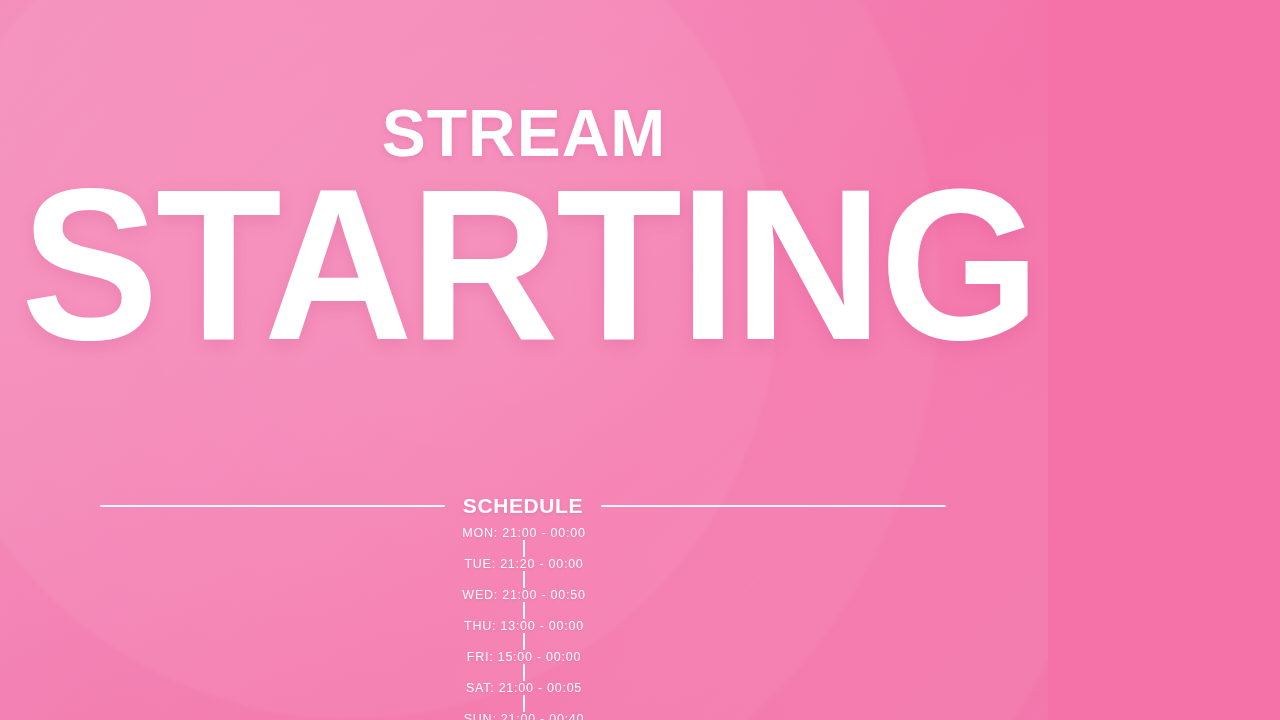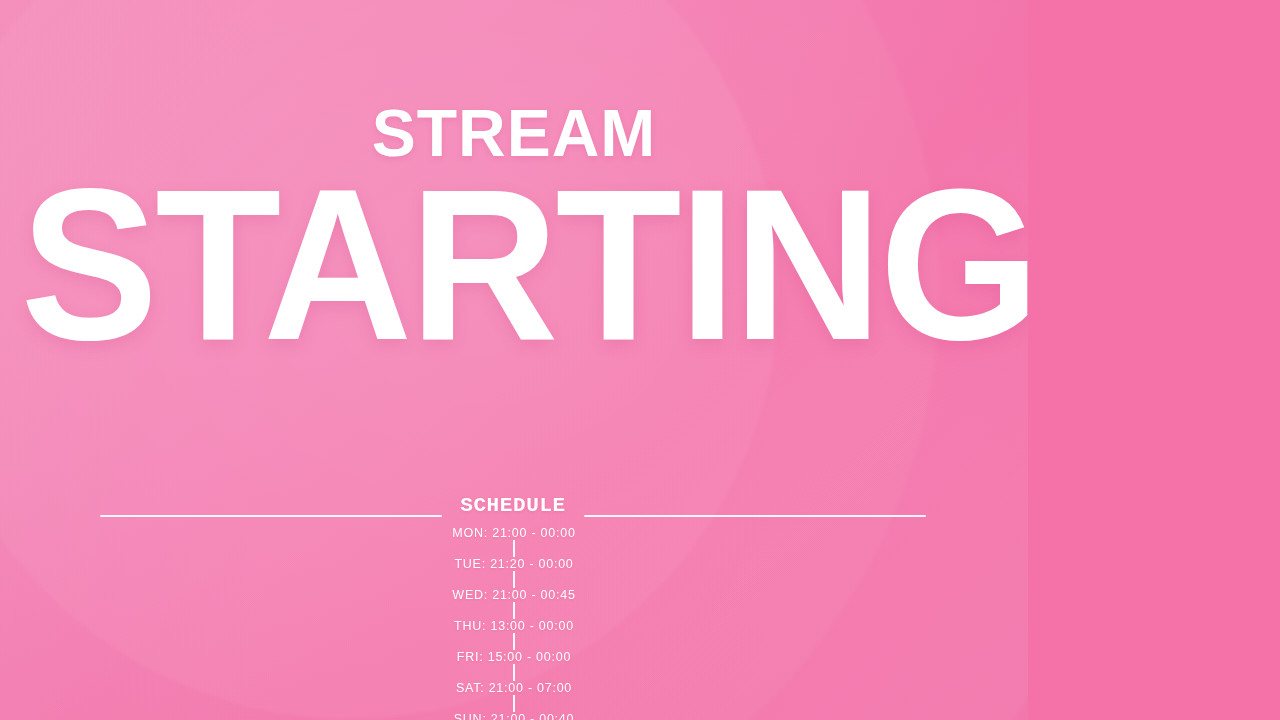--- a/index.html
+++ b/index.html
@@ -11,20 +11,21 @@
     background: #f472a8;
   }
 
   #stage {
     position: relative;
     width: 1028px;
     height: 720px;
     overflow: hidden;
     font-family: "Liberation Sans", sans-serif;
     background: linear-gradient(135deg, #f685b6 0%, #f47ab0 38%, #f470a8 62%, #f57fb2 100%);
+    padding-left: 20px;
   }
 
   
   .ring {
     position: absolute;
     border-radius: 50%;
     pointer-events: none;
   }
   .ring-a {
     width: 1500px; height: 1500px;
@@ -96,23 +97,22 @@
     transform: scaleX(0.96);
   }
 
   
   .schedule-head {
     position: absolute;
     left: 100px;
     right: 102px;
     top: 494px;
     display: flex;
-    align-items: flex-end;
+    align-items: center;
     gap: 18px;
-    font-family: Liberation Mono, monospace;
   }
   .rule {
     flex: 1 1 auto;
     height: 2px;
     background: rgba(255,255,255,0.92);
     border-radius: 1px;
   }
   .schedule-label {
     flex: 0 0 auto;
     color: #ffffff;
@@ -170,24 +170,24 @@
     <div class="rule"></div>
     <div class="schedule-label">SCHEDULE</div>
     <div class="rule"></div>
   </div>
 
   <div class="schedule-row" id="schedule-row">
       <div class="sched-item">MON: 21:00 - 00:00</div>
       <div class="sched-sep"></div>
       <div class="sched-item">TUE: 21:20 - 00:00</div>
       <div class="sched-sep"></div>
-      <div class="sched-item">WED: 21:00 - 00:45</div>
+      <div class="sched-item">WED: 21:00 - 00:50</div>
       <div class="sched-sep"></div>
       <div class="sched-item">THU: 13:00 - 00:00</div>
       <div class="sched-sep"></div>
       <div class="sched-item">FRI: 15:00 - 00:00</div>
       <div class="sched-sep"></div>
-      <div class="sched-item">SAT: 21:00 - 07:00</div>
+      <div class="sched-item">SAT: 21:00 - 00:05</div>
       <div class="sched-sep"></div>
       <div class="sched-item">SUN: 21:00 - 00:40</div>
     </div>
 
 </div>
 
 </body></html>

